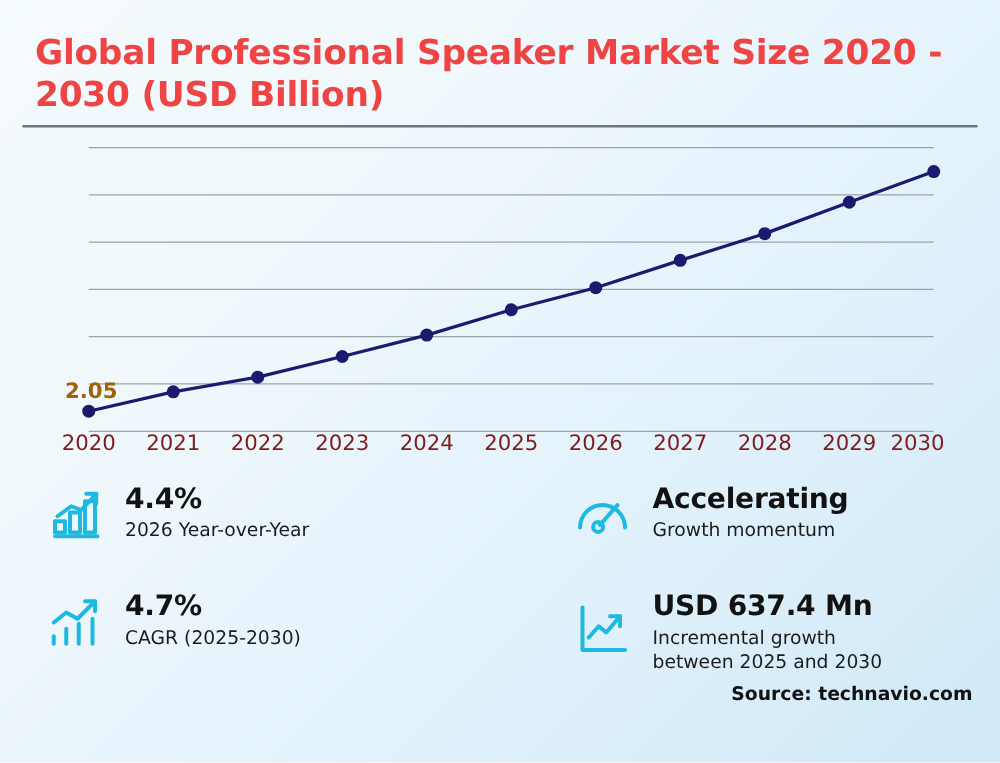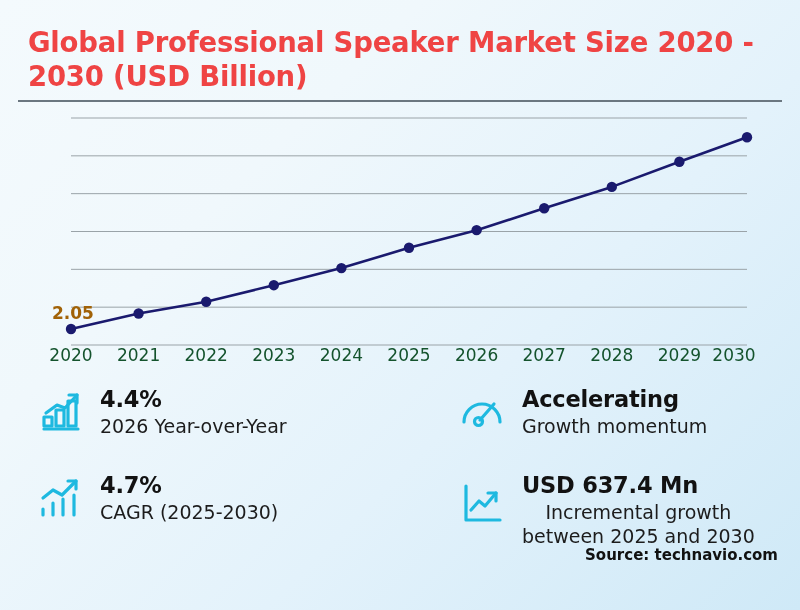--- a/index.html
+++ b/index.html
@@ -27,43 +27,43 @@
   .chart svg{display:block;}
   .point-label{
     position:absolute;left:52px;top:303px;
     font-size:17px;font-weight:bold;color:#a16207;
   }
   .xaxis{
     position:absolute;left:0;top:345px;width:800px;height:28px;
   }
   .xtick{
     position:absolute;top:0;width:70px;margin-left:-35px;
-    text-align:center;font-size:17px;color:#14532d;
+    text-align:center;font-size:17px;color:#7f1d1d;
   }
 
   
   .stats{position:absolute;left:0;top:386px;width:780px;height:170px;}
   .stat{position:absolute;display:flex;align-items:flex-start;}
   .stat.s0{left:34px;top:0px;}
   .stat.s1{left:34px;top:86px;}
   .stat.s2{left:456px;top:0px;}
   .stat.s3{left:456px;top:86px;}
   .stat .ico{
     width:52px;height:52px;flex:0 0 52px;margin-right:14px;
     display:flex;align-items:center;justify-content:center;
   }
   .stat.s3 .ico{margin-top:6px;}
   .stat .txt{padding-top:1px;}
   .stat .big{
     font-size:22.5px;font-weight:bold;color:#121212;
     line-height:1.12;letter-spacing:-0.2px;white-space:nowrap;
   }
   .stat .sub{
-    font-size:19px;color:#1c1c1c;line-height:1.24;
-    margin-top:3px;white-space:pre-line;text-align:center;
+    font-size:15px;color:#1c1c1c;line-height:1.24;
+    margin-top:3px;white-space:pre-line;
   }
 
   
   .source{
     position:absolute;right:22px;top:546px;
     font-size:15px;font-weight:bold;color:#111;
   }
 </style>
 </head>
 <body>

